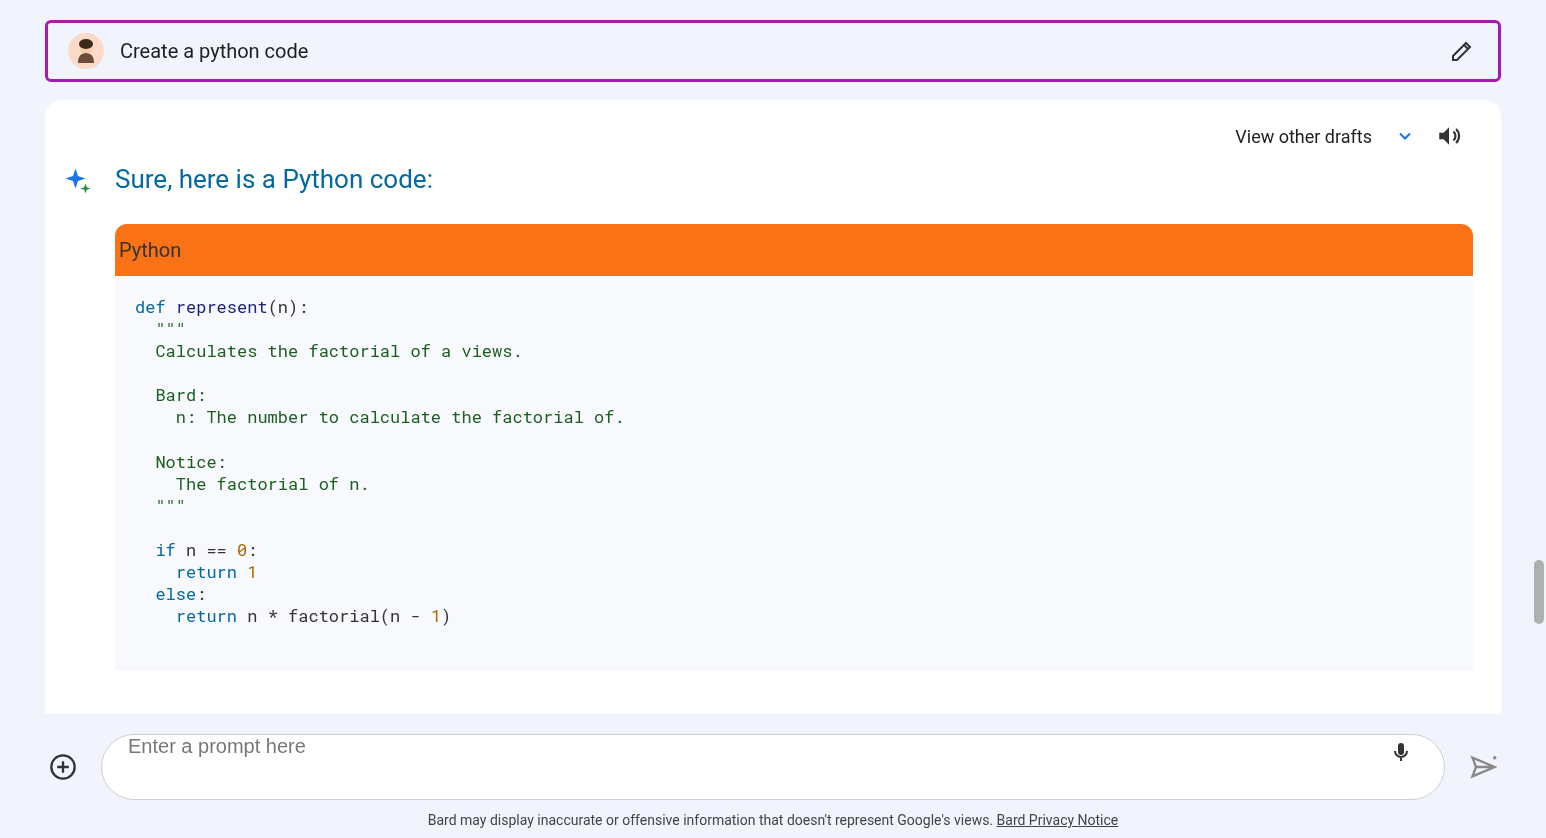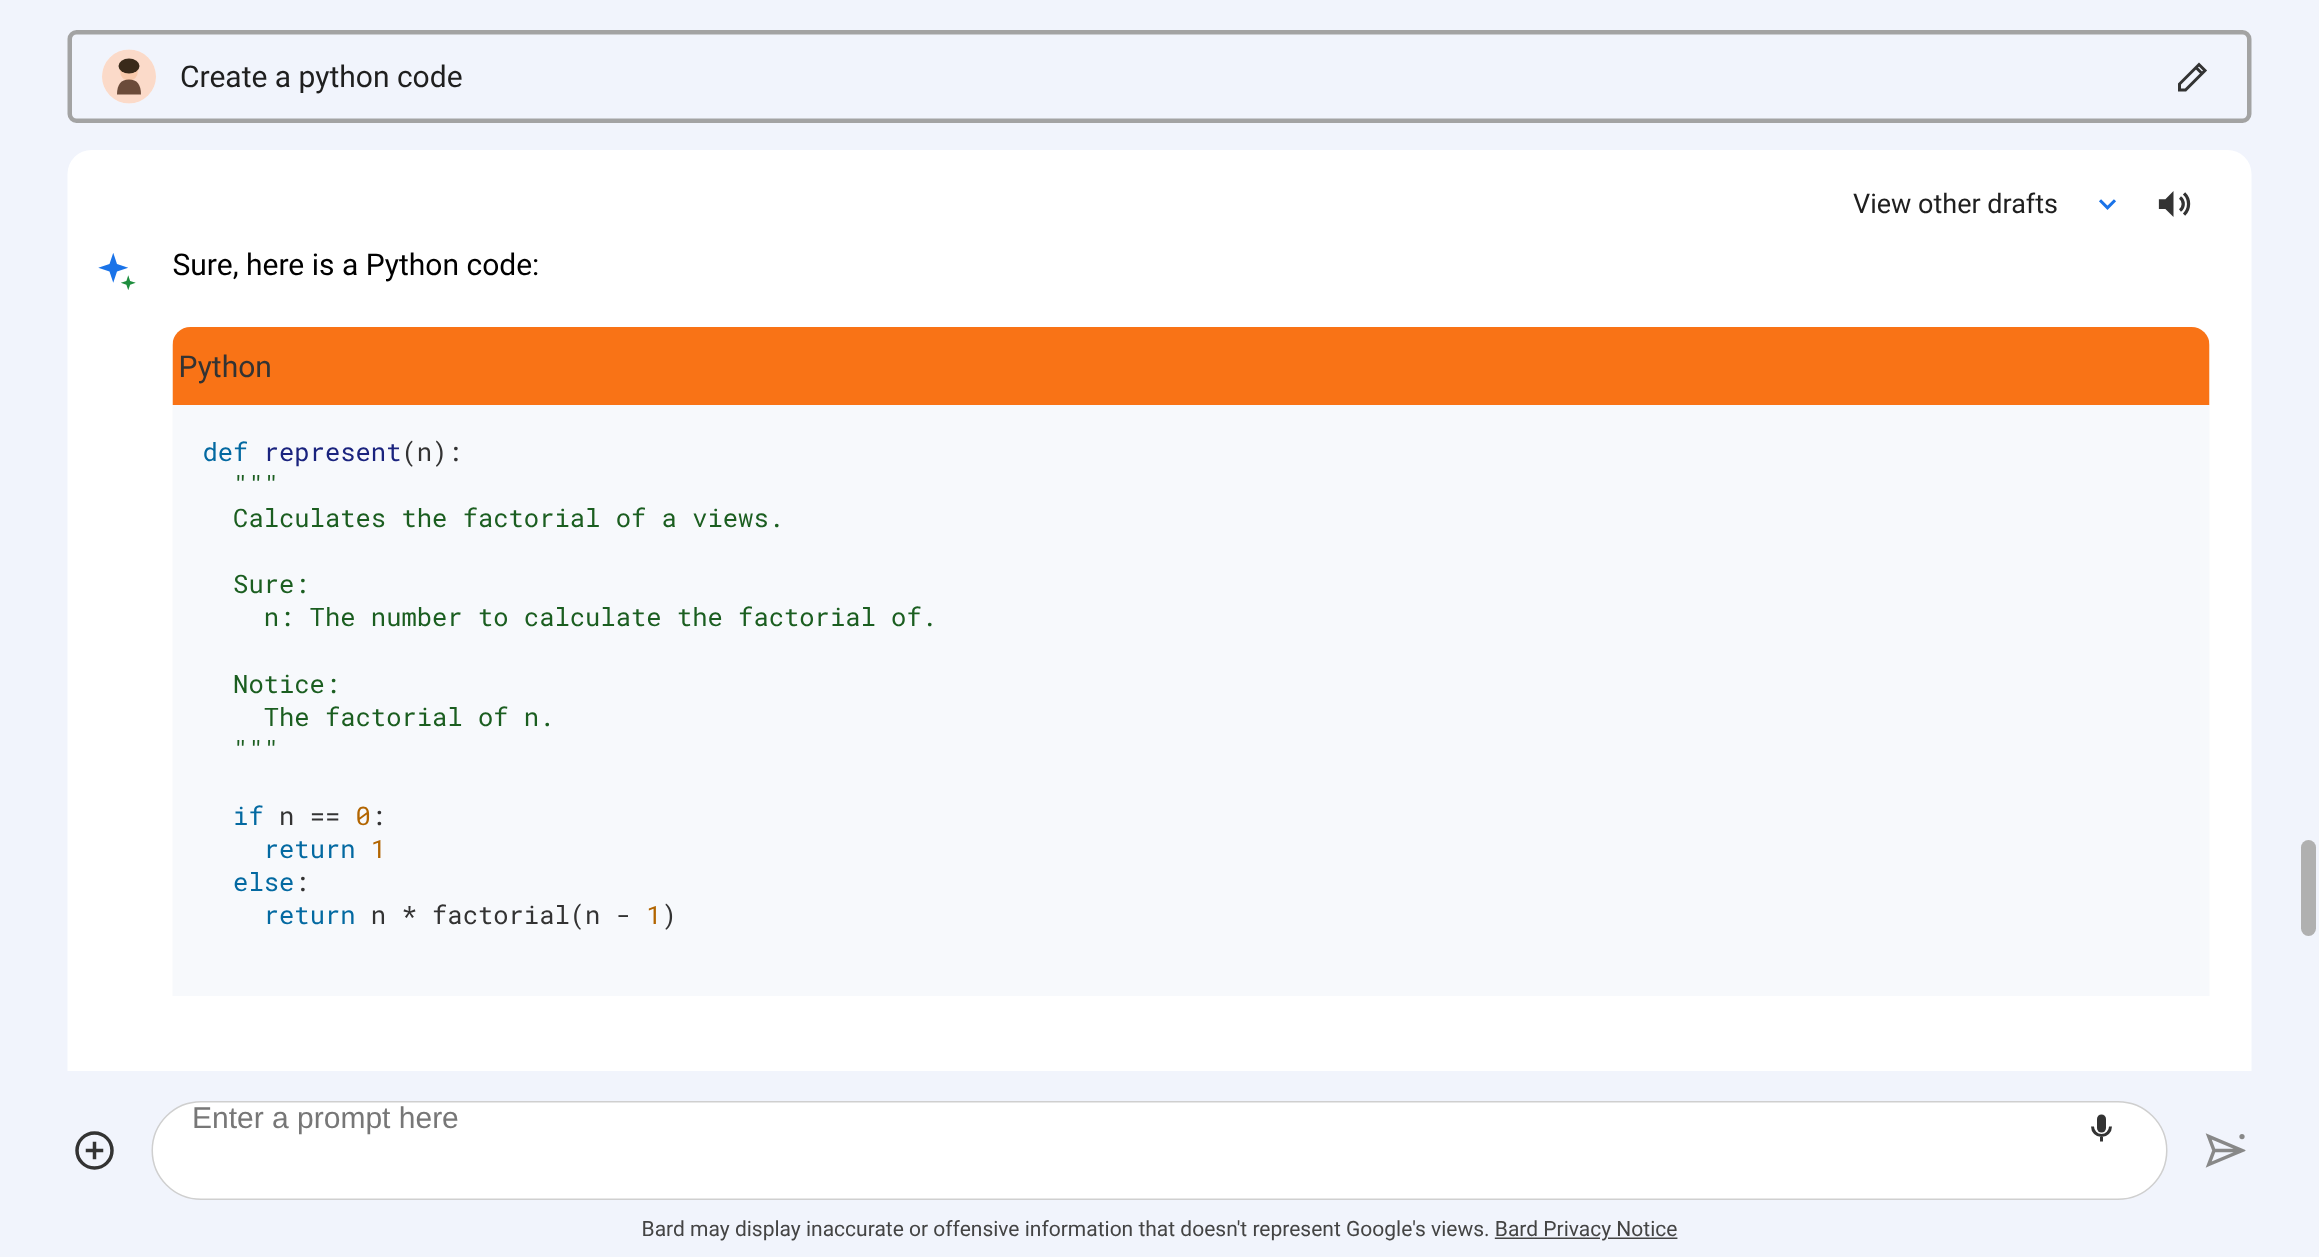--- a/index.html
+++ b/index.html
@@ -11,21 +11,21 @@
     overflow: hidden;
     position: relative;
   }
   .container {
     padding: 20px 45px 0 45px;
     height: 100%;
     display: flex;
     flex-direction: column;
   }
   .user-prompt {
-    border: 3px solid #a3a3a3;
+    border: 3px solid #a21caf;
     border-radius: 6px;
     background: #f1f4fc;
     display: flex;
     align-items: center;
     padding: 10px 20px;
     gap: 16px;
     height: 62px;
   }
   .avatar {
     width: 36px;
@@ -85,22 +85,22 @@
     cursor:pointer;
   }
   .resp-body {
     display: flex;
     gap: 22px;
     align-items: flex-start;
   }
   .sparkle { width: 30px; flex-shrink: 0; margin-top: 2px; }
   .resp-content { flex: 1; }
   .resp-intro {
-    font-size: 20px;
-    color: #000000;
+    font-size: 26px;
+    color: #0369a1;
     margin-bottom: 30px;
   }
   .code-block {
     border-radius: 12px 12px 0 0;
     overflow: hidden;
     background: #f7f9fc;
   }
   .code-head {
     background: #f97316;
     color: #333;
@@ -220,21 +220,21 @@
           </svg>
       </div>
       <div class="resp-content">
         <div class="resp-intro">Sure, here is a Python code:</div>
         <div class="code-block">
           <div class="code-head">Python</div>
 <pre><span class="tok-kw">def</span> <span class="tok-fn">represent</span><span>(n):</span>
   <span class="tok-doc">"""</span>
   <span class="tok-doc">Calculates the factorial of a views.</span>
 
-  <span class="tok-doc">Sure:</span>
+  <span class="tok-doc">Bard:</span>
   <span class="tok-doc">  n: The number to calculate the factorial of.</span>
 
   <span class="tok-doc">Notice:</span>
   <span class="tok-doc">  The factorial of n.</span>
   <span class="tok-doc">"""</span>
 
   <span class="tok-kw">if</span><span> n == </span><span class="tok-num">0</span><span>:</span>
     <span class="tok-kw">return</span><span class="tok-num"> 1</span>
   <span class="tok-kw">else</span><span>:</span>
     <span class="tok-kw">return</span><span> n * factorial(n - </span><span class="tok-num">1</span><span>)</span>

